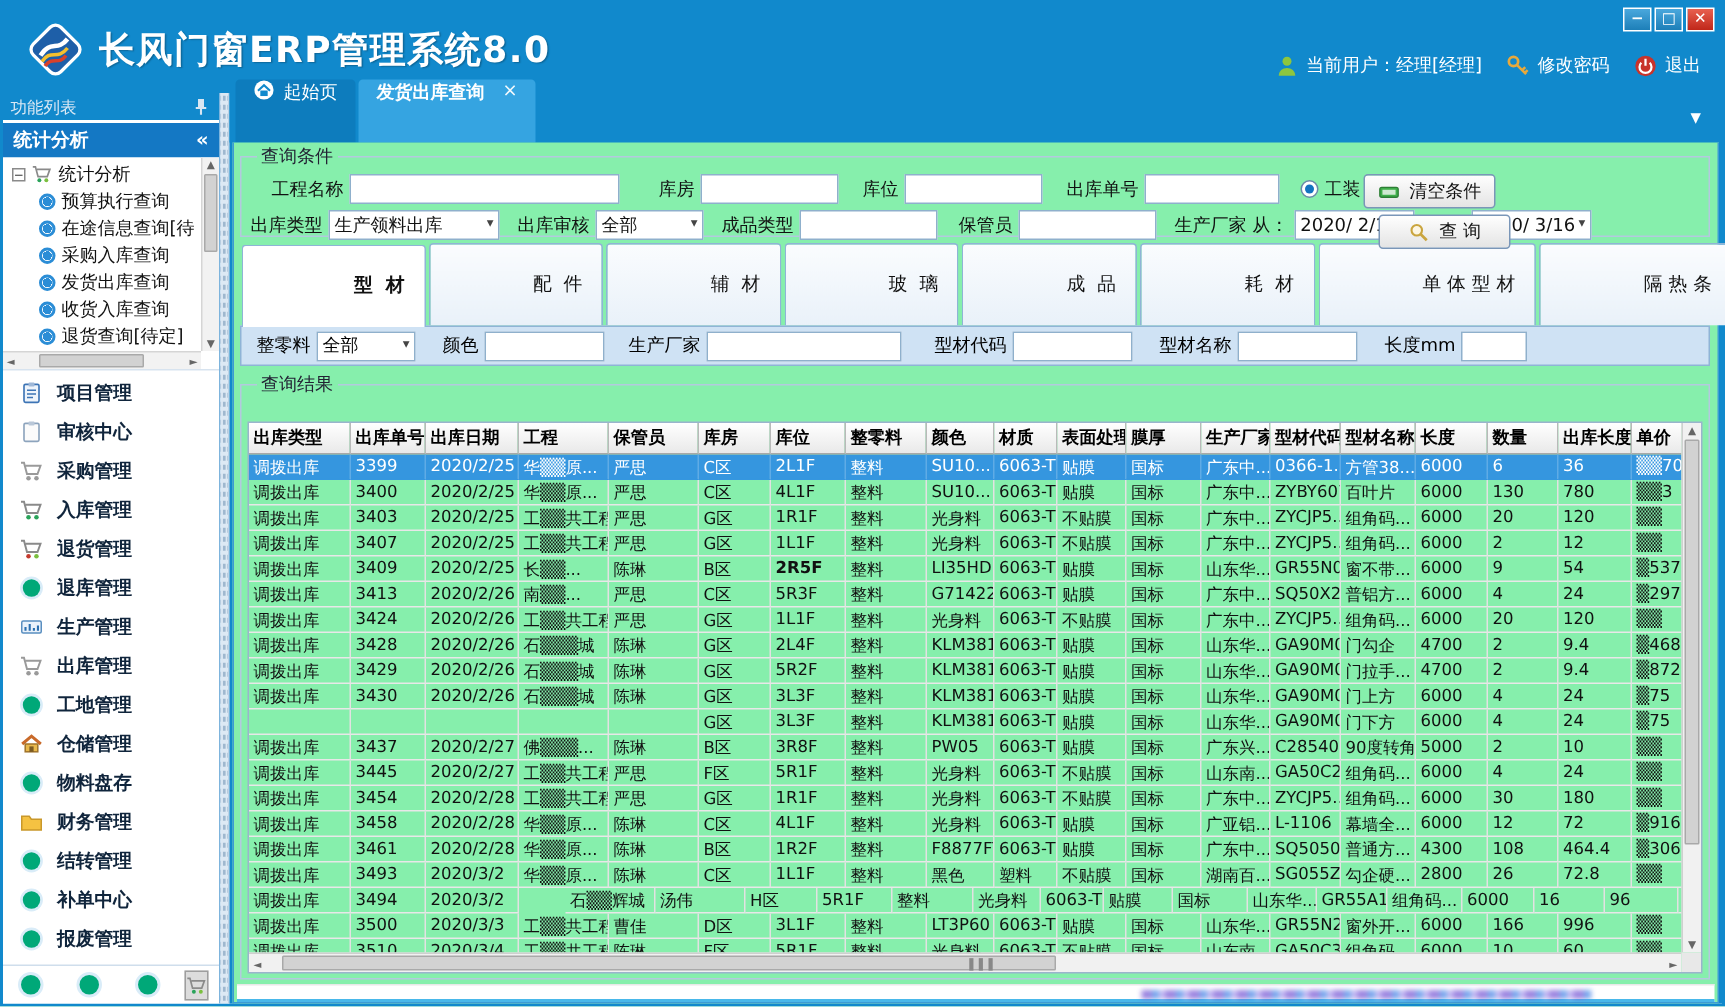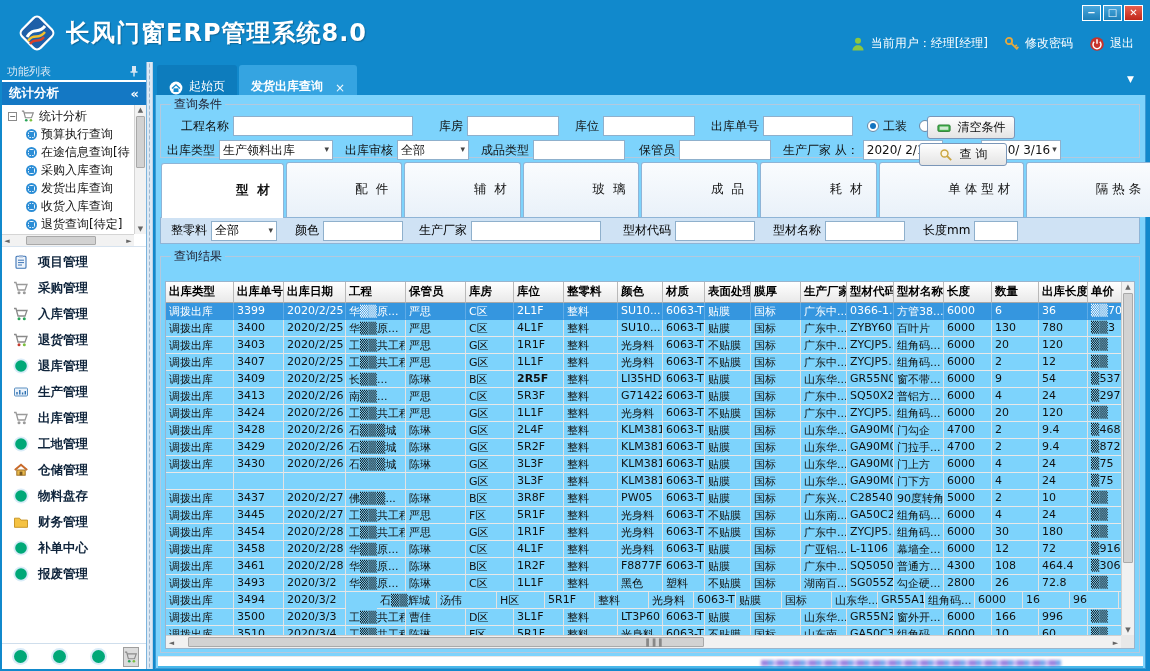--- a/index.html
+++ b/index.html
@@ -43,38 +43,38 @@
   .sb-thumb { position:absolute; background:#d2d2d2; border:1px solid #a9a9a9; border-radius:1px; }
   .groups { flex:1; overflow:hidden; padding-top:2px; }
   .gitem { height:26px; display:flex; align-items:center; gap:9px; padding-left:11px; font-size:12.5px; font-weight:bold; color:#10253c; }
   .dotgreen { width:13px; height:13px; border-radius:50%; background:#00a878; box-shadow:0 0 0 2px #d9ecf8; }
   .side-footer { height:26px; flex:none; border-top:1px solid #cfdeec; display:flex; align-items:center; gap:18px; padding:0 12px; }
   .footer-cartbtn { width:26px; height:20px; background:#dcdcdc; border:1px solid #9e9e9e; display:flex; align-items:center; justify-content:center; }
   .chev { font-size:11px; color:#333; line-height:1; text-align:center; }
 
   
   .tabbar { height:33px; flex:none; background:#1189cc; display:flex; align-items:flex-end; padding-left:4px; position:relative; }
-  .tab { height:30px; display:flex; align-items:flex-end; gap:6px; padding:0 12px; color:#fff; font-size:12px; }
+  .tab { height:42px; display:flex; align-items:flex-start; gap:6px; padding:0 12px; color:#fff; font-size:12px; }
   .tab.home { background:#0d7cbd; border-radius:3px 3px 0 0; }
   .tab.active { background:#35a4e1; font-weight:bold; border-radius:3px 3px 0 0; margin-left:2px; }
   .tab .x { font-weight:normal; font-size:12px; margin-left:6px; opacity:.95; }
   .tab-caret { position:absolute; right:14px; top:12px; color:#fff; font-size:9px; }
 
   
-  .content-body { flex:1; background:#7dd3fc; border:1px solid #3d9bd4; border-top:none; margin:0 2px; display:flex; flex-direction:column; min-height:0; position:relative; }
+  .content-body { flex:1; background:#86efac; border:1px solid #3d9bd4; border-top:none; margin:0 2px; display:flex; flex-direction:column; min-height:0; position:relative; }
   fieldset { border:1px solid #b3c9de; margin:1px 5px 0 4px; padding:1px 6px 3px; position:relative; }
   legend { font-size:12px; color:#223; padding:0 3px; margin-left:4px; }
   .qrow { display:flex; align-items:center; height:24px; font-size:12px; color:#111; white-space:nowrap; }
   .lbl { margin-right:4px; }
   .inp, .combo, .dateinp { height:20px; border:1px solid #8fb0cc; background:#fff; font-size:12px; padding:0 3px; position:relative; display:flex; align-items:center; }
   .combo::after, .dateinp::after { content:"▾"; position:absolute; right:3px; top:3px; font-size:9px; color:#444; }
   .radio { width:12px; height:12px; border-radius:50%; border:1px solid #6a8aa8; background:#fff; display:inline-block; position:relative; margin-right:4px; vertical-align:-2px; }
   .radio.checked::after { content:""; position:absolute; inset:2px; border-radius:50%; background:#1374c0; }
   .btn { position:absolute; width:88px; height:23px; border:1px solid #7a96b8; border-radius:3px; background:linear-gradient(#fefefe,#e4e4e4); font-size:12px; display:flex; align-items:center; justify-content:center; gap:7px; color:#111; }
-  .btn-clear { right:124px; top:3px;margin-left:44px; }
+  .btn-clear { right:142px; top:3px;margin-left:44px; }
   .btn-search { right:132px; top:30px; }
 
   
   .mat-tabs { display:flex; margin:4px 5px 0 4px; padding-left:1px; }
   .mtab { padding:3px 13px 4px; font-size:12.5px; border:1px solid #8fb4d6; border-bottom:none; border-radius:3px 3px 0 0; background:linear-gradient(#fafcfe,#e9f1f9); margin-right:2px; color:#111; white-space:pre; }
   .mtab.active { background:#fff; font-weight:bold; position:relative; top:1px; }
   .subfilter { height:27px; margin:0 5px 0 4px; background:#cfe2f4; border:1px solid #8fb4d6; display:flex; align-items:center; font-size:12px; padding:0 10px; white-space:nowrap; }
 
   
   .resultsbox { flex:1; margin:4px 5px 3px 4px; min-height:0; }
@@ -231,20 +231,29 @@
             <span class="icon16">
               <svg viewBox="0 0 16 16">
                 <rect x="3" y="2.2" width="10" height="12" rx="1" fill="#eef4fb" stroke="#3d74b5" stroke-width="1.1"></rect>
                 <rect x="6" y="1" width="4" height="2.6" rx="0.6" fill="#9fb8d8"></rect>
                 <path d="M5 6.2h6M5 8.6h6M5 11h4" stroke="#3d74b5" stroke-width="1"></path>
               </svg>
             </span>
             <span>项目管理</span>
           </div>
 
+          <div class="gitem">
+            <span class="icon16">
+              <svg viewBox="0 0 16 16">
+                <rect x="3" y="2.2" width="10" height="12" rx="1" fill="#fbfbfb" stroke="#8da4bd" stroke-width="1.1"></rect>
+                <rect x="6" y="1" width="4" height="2.6" rx="0.6" fill="#b9c7d8"></rect>
+              </svg>
+            </span>
+            <span>审核中心</span>
+          </div>
 
           <div class="gitem">
             <span class="icon16">
               <svg viewBox="0 0 16 16">
                 <path d="M1 2.5h2l2 7.5h7l2-5.5H4.2" fill="none" stroke="#9a9a9a" stroke-width="1.3"></path>
                 <circle cx="6" cy="12.8" r="1.5" fill="#9a9a9a"></circle>
                 <circle cx="11.3" cy="12.8" r="1.5" fill="#9a9a9a"></circle>
               </svg>
             </span>
             <span>采购管理</span>
@@ -336,20 +345,29 @@
 
           <div class="gitem">
             <span class="icon16">
               <svg viewBox="0 0 16 16">
                 <path d="M1.5 4.2h5l1.4 1.9h6.6v7.2h-13z" fill="#f5c242" stroke="#c9982a"></path>
               </svg>
             </span>
             <span>财务管理</span>
           </div>
 
+          <div class="gitem">
+            <span class="icon16">
+              <svg viewBox="0 0 16 16">
+                <circle cx="8" cy="8" r="7.6" fill="#d9ecf8"></circle>
+                <circle cx="8" cy="8" r="5.8" fill="#00a878"></circle>
+              </svg>
+            </span>
+            <span>结转管理</span>
+          </div>
 
           <div class="gitem">
             <span class="icon16">
               <svg viewBox="0 0 16 16">
                 <circle cx="8" cy="8" r="7.6" fill="#d9ecf8"></circle>
                 <circle cx="8" cy="8" r="5.8" fill="#00a878"></circle>
               </svg>
             </span>
             <span>补单中心</span>
           </div>

